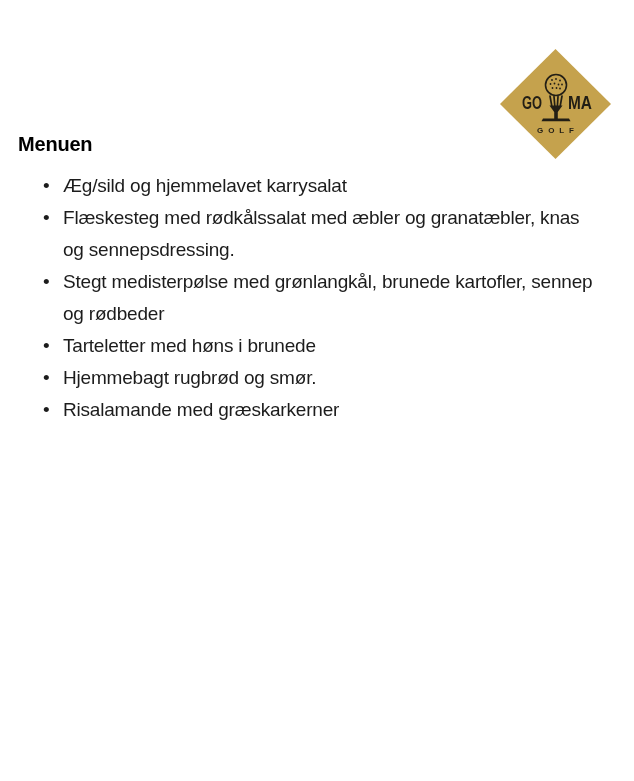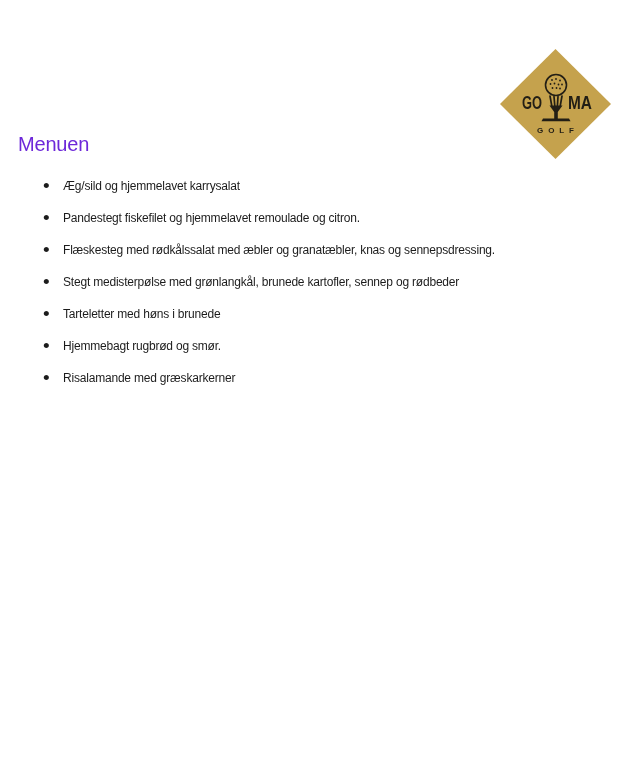--- a/index.html
+++ b/index.html
@@ -14,34 +14,34 @@
   }
   .doc {
     position: relative;
     width: 634px;
     height: 781px;
     padding: 132px 0 0 18px;
   }
   .page-title {
     font-size: 20px;
     line-height: 24px;
-    font-weight: 400;
-    color: #6d28d9;
+    font-weight: 700;
+    color: #000000;
     letter-spacing: -0.2px;
   }
   .menu-list {
     list-style: none;
     margin: 14px 0 0 0;
     padding-left: 25px;
   }
   .menu-list li {
     position: relative;
     padding-left: 20px;
     max-width: 560px;
-    font-size: 12px;
+    font-size: 19px;
     line-height: 32px;
     letter-spacing: -0.2px;
     color: #1c1c1c;
   }
   .menu-list li::before {
     content: "\2022";
     position: absolute;
     left: 0;
     top: 0;
     font-size: 19px;
@@ -94,21 +94,20 @@
 
     <text x="33" y="61" text-anchor="middle" font-family="Liberation Sans, sans-serif" font-weight="700" font-size="19" fill="#221e15" textLength="20" lengthAdjust="spacingAndGlyphs">GO</text>
     <text x="81" y="61" text-anchor="middle" font-family="Liberation Sans, sans-serif" font-weight="700" font-size="19" fill="#221e15" textLength="24" lengthAdjust="spacingAndGlyphs">MA</text>
     <text x="38" y="84.5" font-family="Liberation Sans, sans-serif" font-weight="700" font-size="8" letter-spacing="7" fill="#221e15" textLength="44" lengthAdjust="spacing">GOLF</text>
   </svg>
 
   <h1 class="page-title">Menuen</h1>
 
   <ul class="menu-list">
     <li>Æg/sild og hjemmelavet karrysalat</li>
-    <li>Pandestegt fiskefilet og hjemmelavet remoulade og citron.</li>
     <li>Flæskesteg med rødkålssalat med æbler og granatæbler, knas og sennepsdressing.</li>
     <li>Stegt medisterpølse med grønlangkål, brunede kartofler, sennep og rødbeder</li>
     <li>Tarteletter med høns i brunede</li>
     <li>Hjemmebagt rugbrød og smør.</li>
     <li>Risalamande med græskarkerner</li>
   </ul>
 
 </div>
 
 </body></html>

